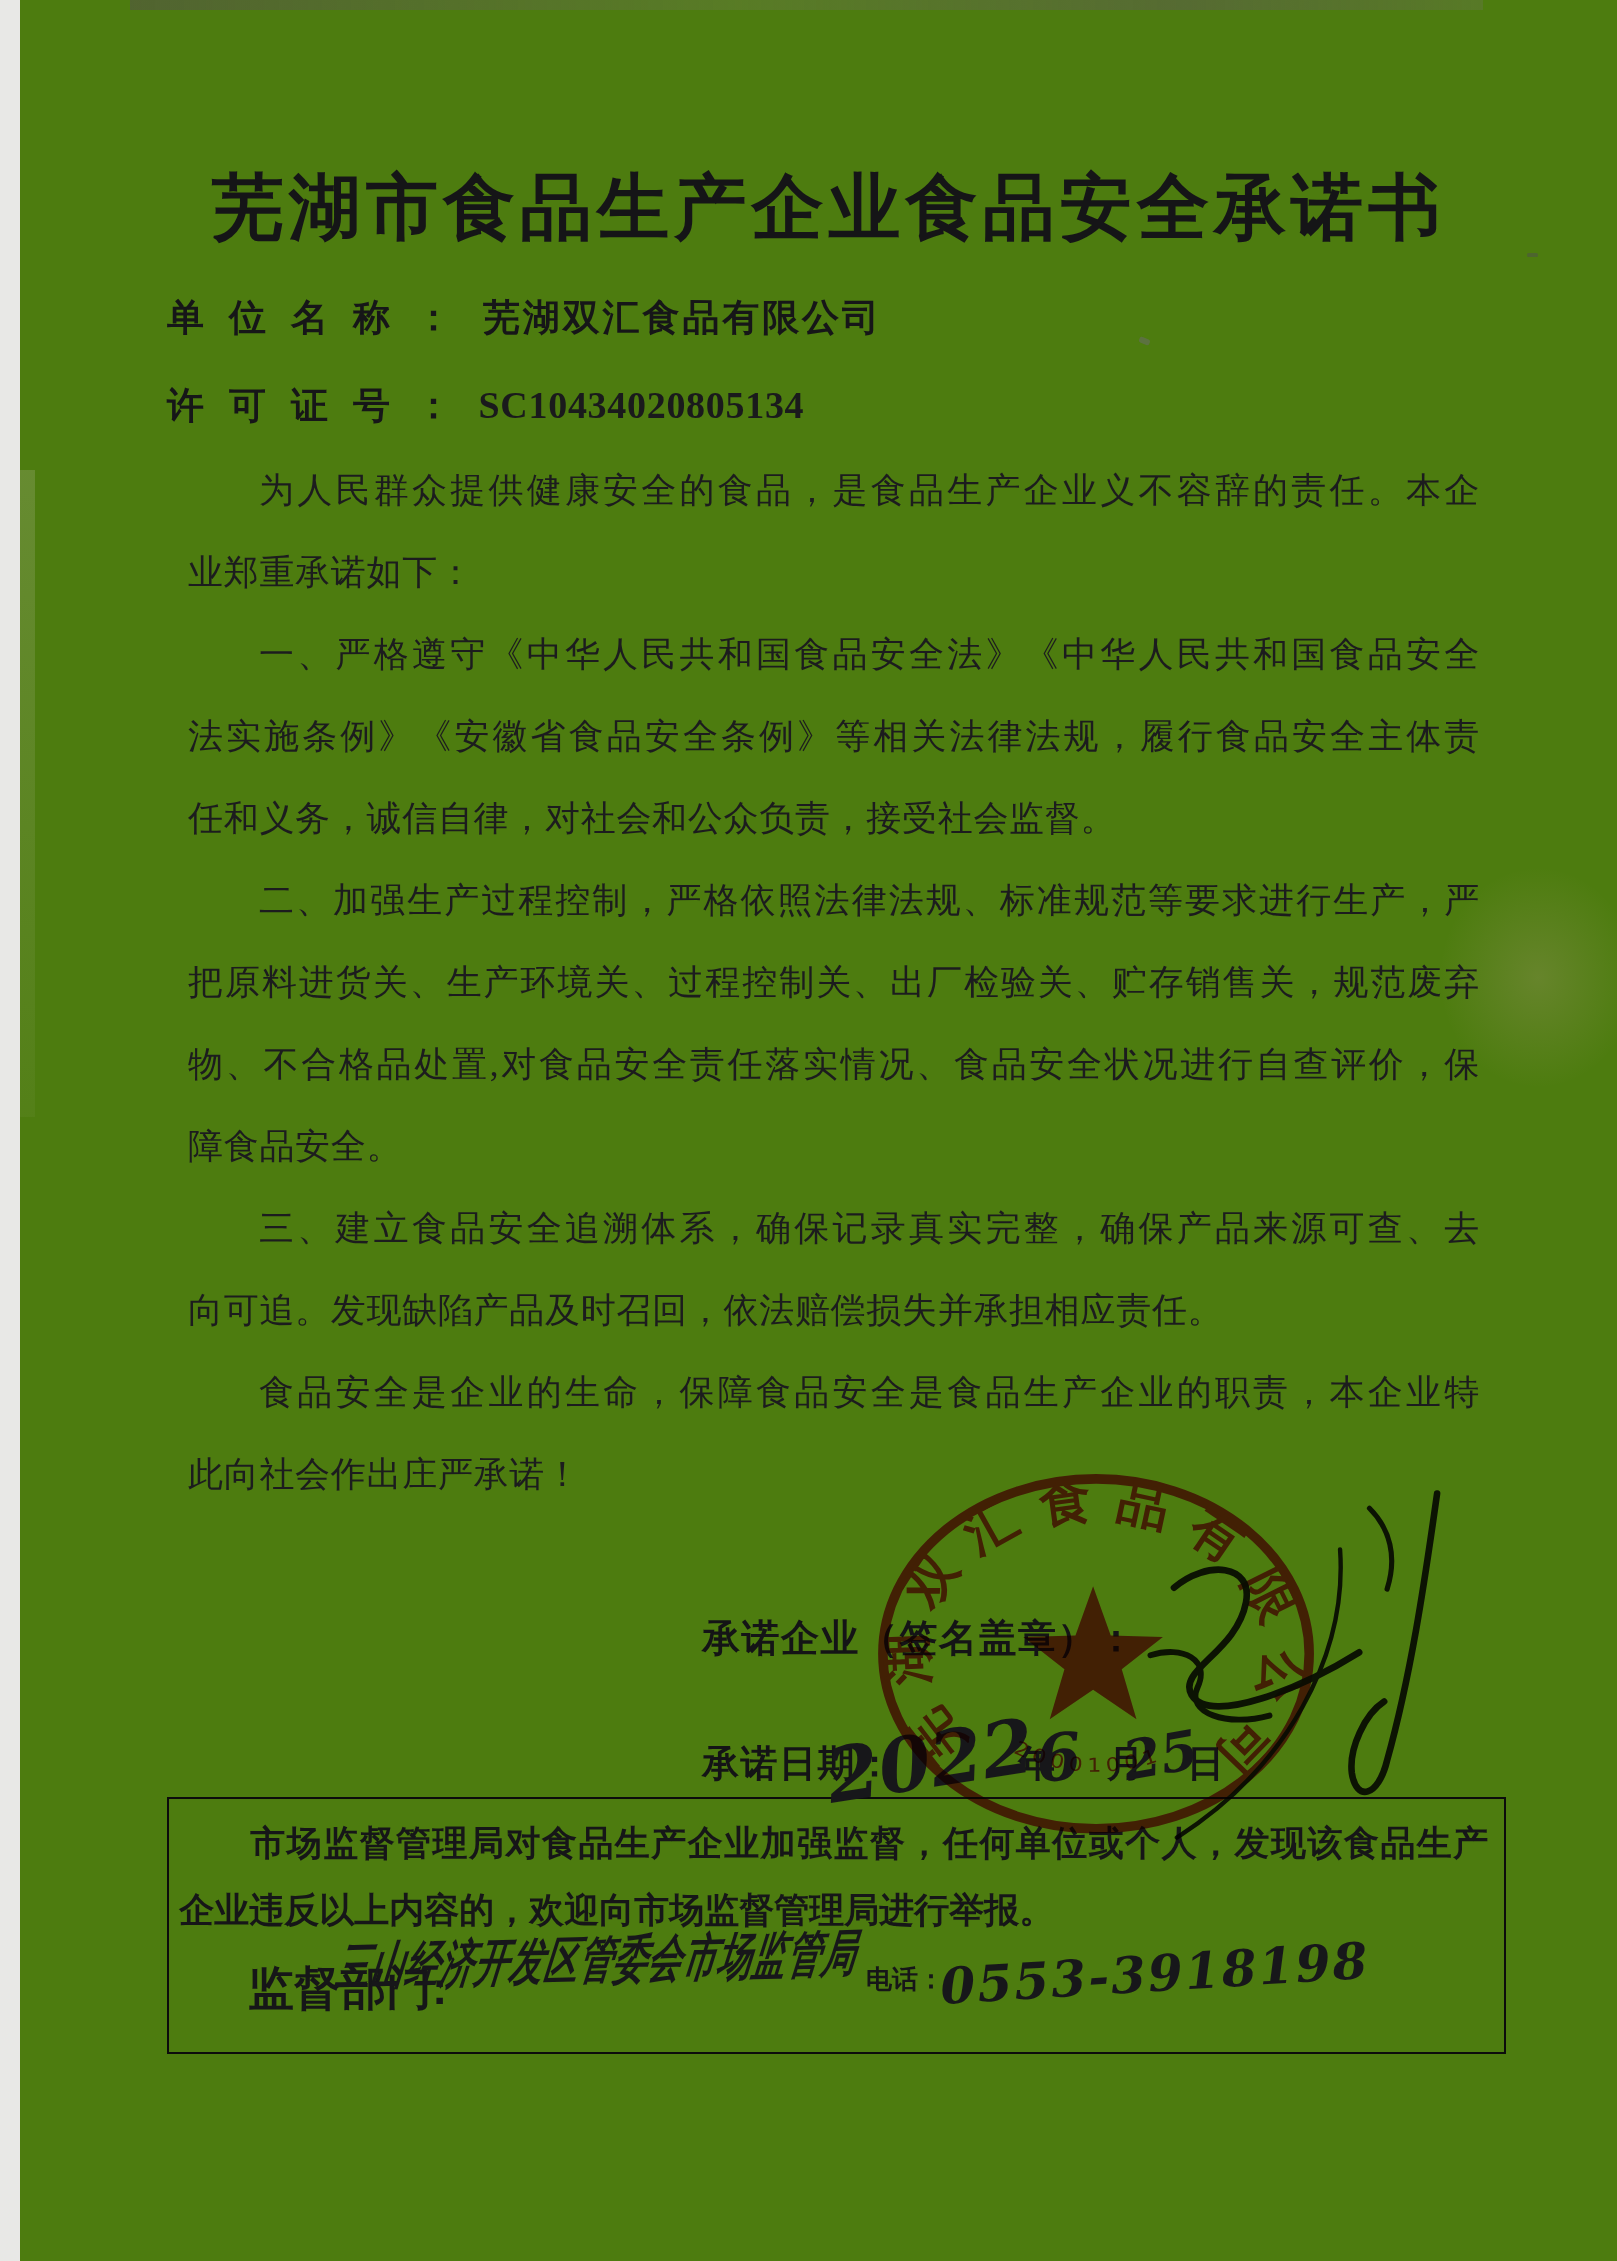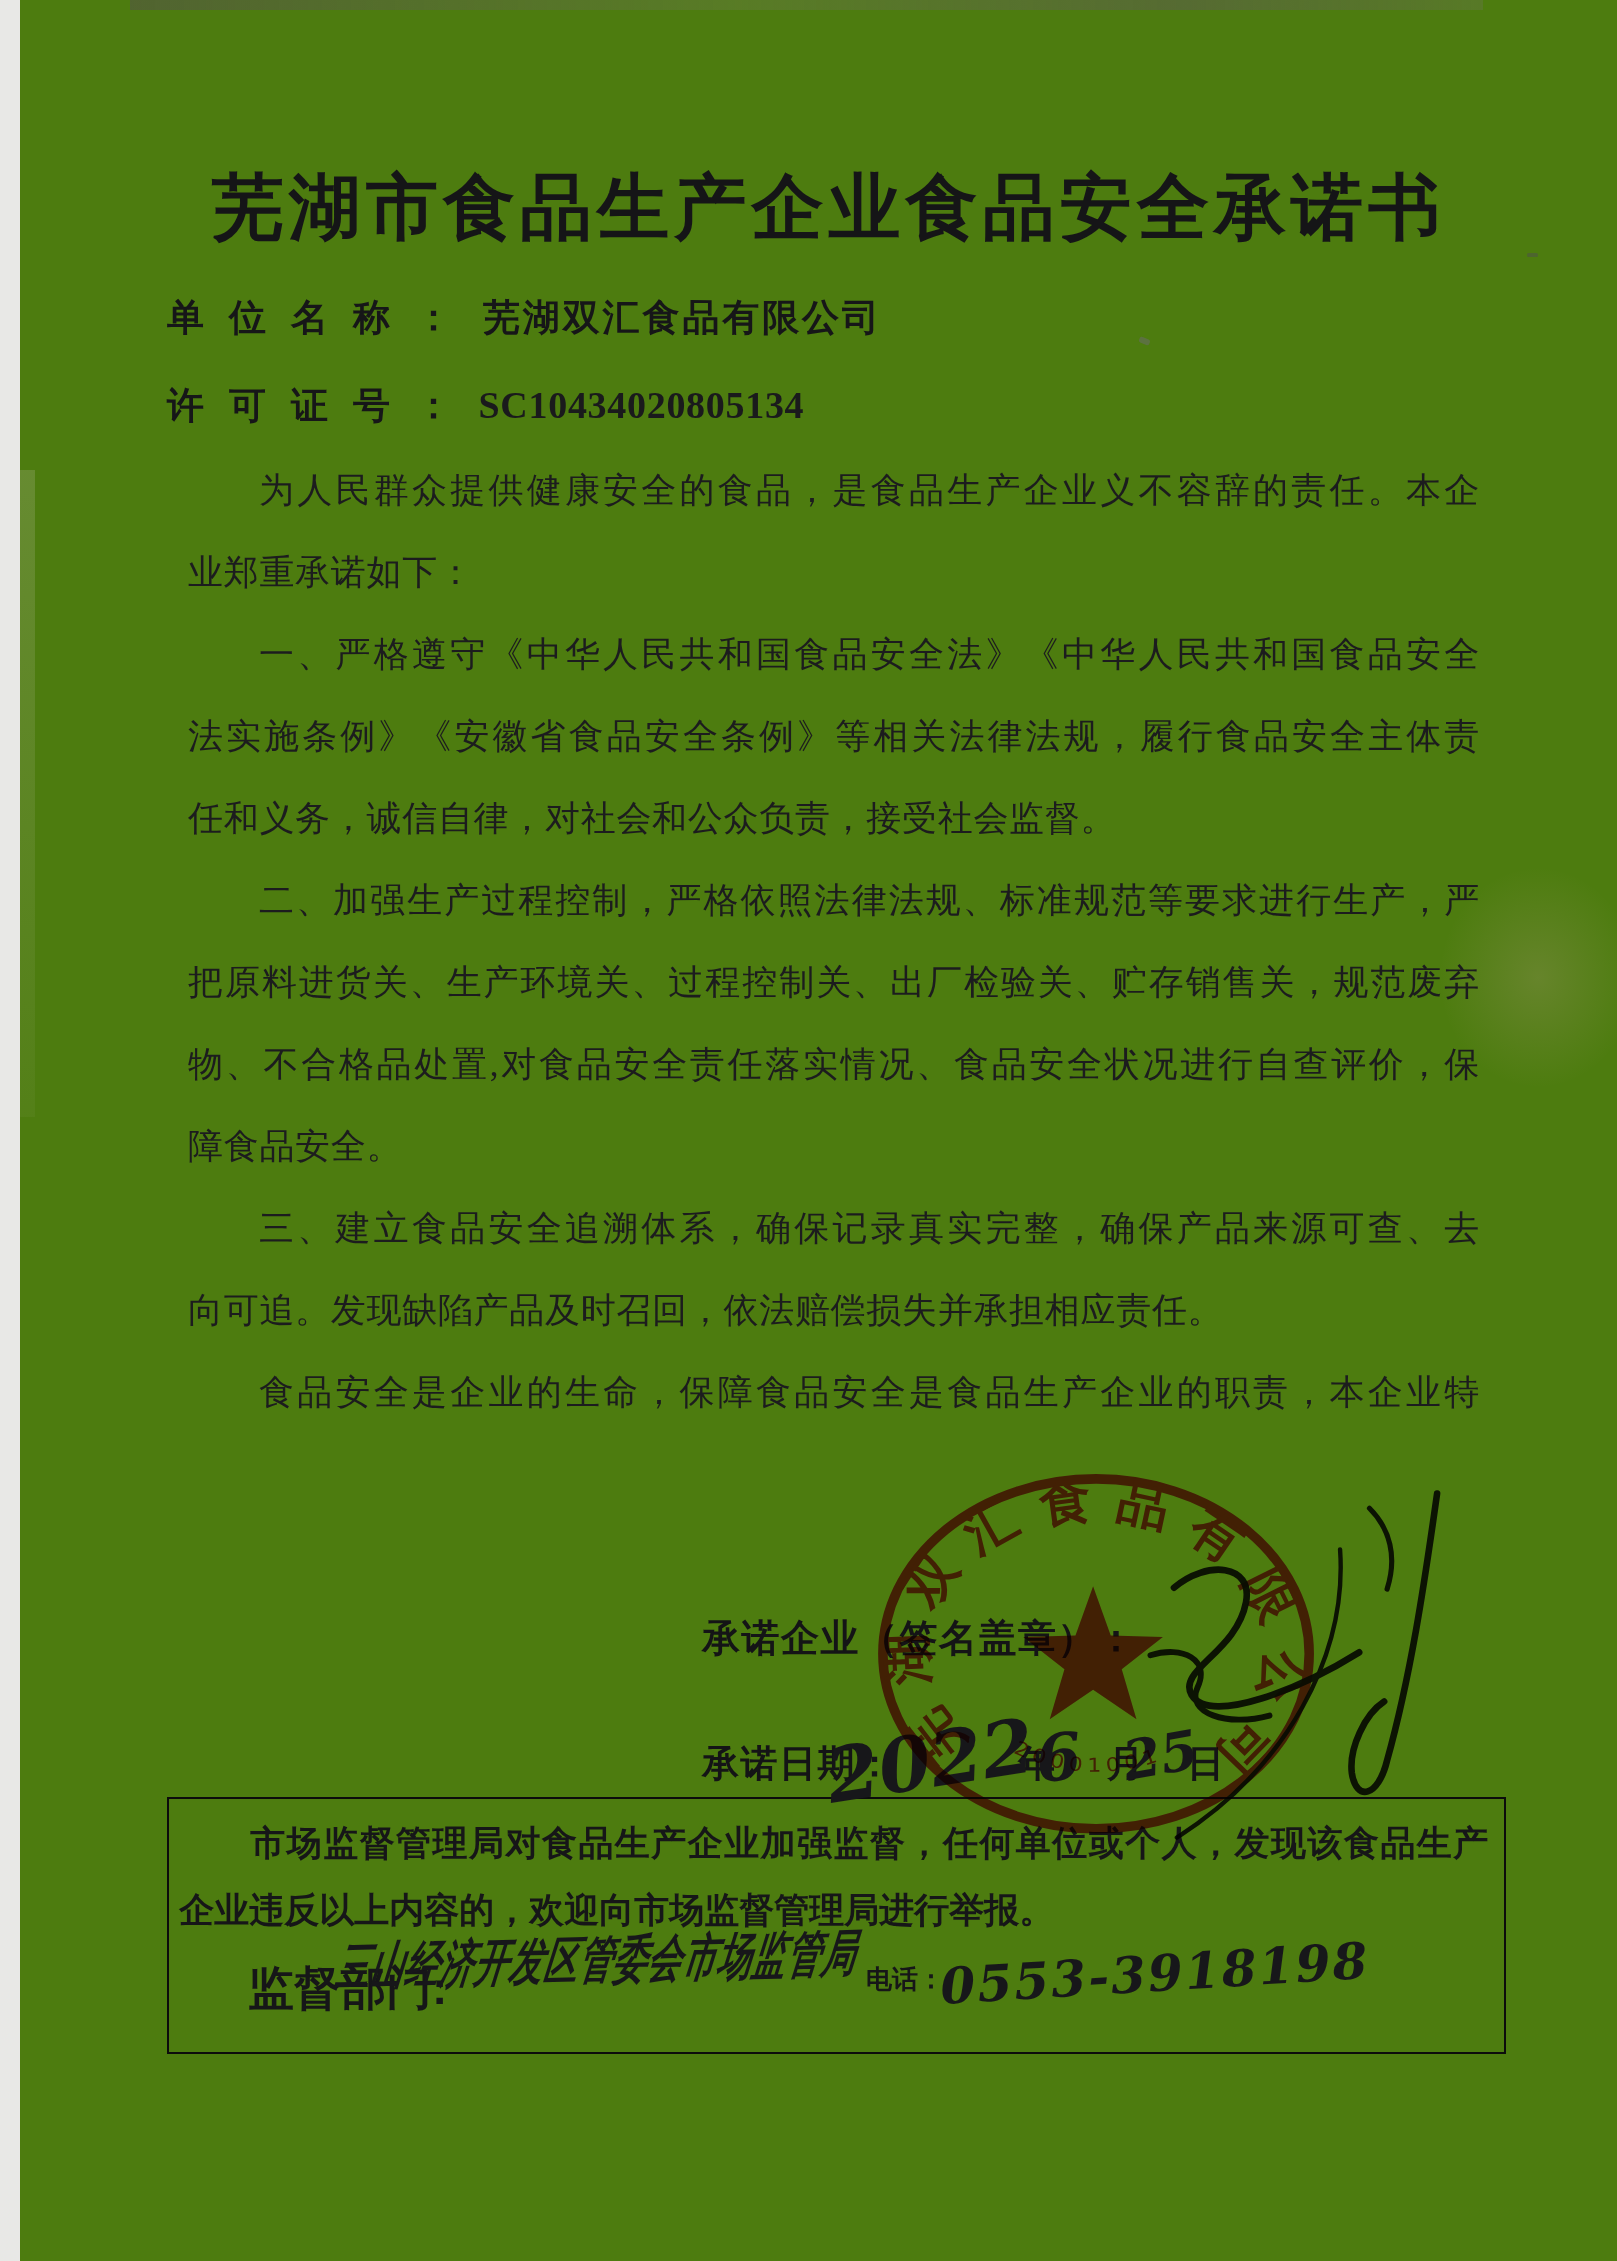--- a/index.html
+++ b/index.html
@@ -111,20 +111,21 @@
     <div class="bline indent just">一、严格遵守《中华人民共和国食品安全法》《中华人民共和国食品安全</div>
     <div class="bline just">法实施条例》《安徽省食品安全条例》等相关法律法规，履行食品安全主体责</div>
     <div class="bline">任和义务，诚信自律，对社会和公众负责，接受社会监督。</div>
     <div class="bline indent just">二、加强生产过程控制，严格依照法律法规、标准规范等要求进行生产，严</div>
     <div class="bline just">把原料进货关、生产环境关、过程控制关、出厂检验关、贮存销售关，规范废弃</div>
     <div class="bline just">物、不合格品处置,对食品安全责任落实情况、食品安全状况进行自查评价，保</div>
     <div class="bline">障食品安全。</div>
     <div class="bline indent just">三、建立食品安全追溯体系，确保记录真实完整，确保产品来源可查、去</div>
     <div class="bline">向可追。发现缺陷产品及时召回，依法赔偿损失并承担相应责任。</div>
     <div class="bline indent just">食品安全是企业的生命，保障食品安全是食品生产企业的职责，本企业特</div>
+    <div class="bline">此向社会作出庄严承诺！</div>
   </div>
 
   <div class="sig-label">承诺企业（签名盖章）：</div>
   <div class="date-piece dp-label">承诺日期：</div>
   <div class="date-piece dp-year">年</div>
   <div class="date-piece dp-month">月</div>
   <div class="date-piece dp-day">日</div>
 
   <span class="hand h-year">2022</span>
   <span class="hand h-month">6</span>

